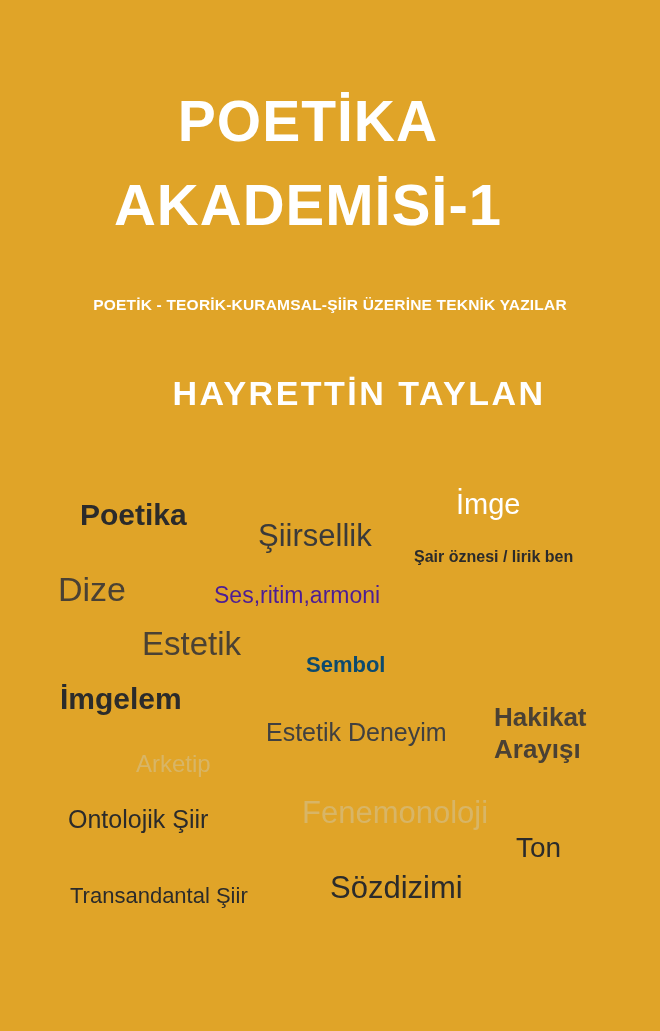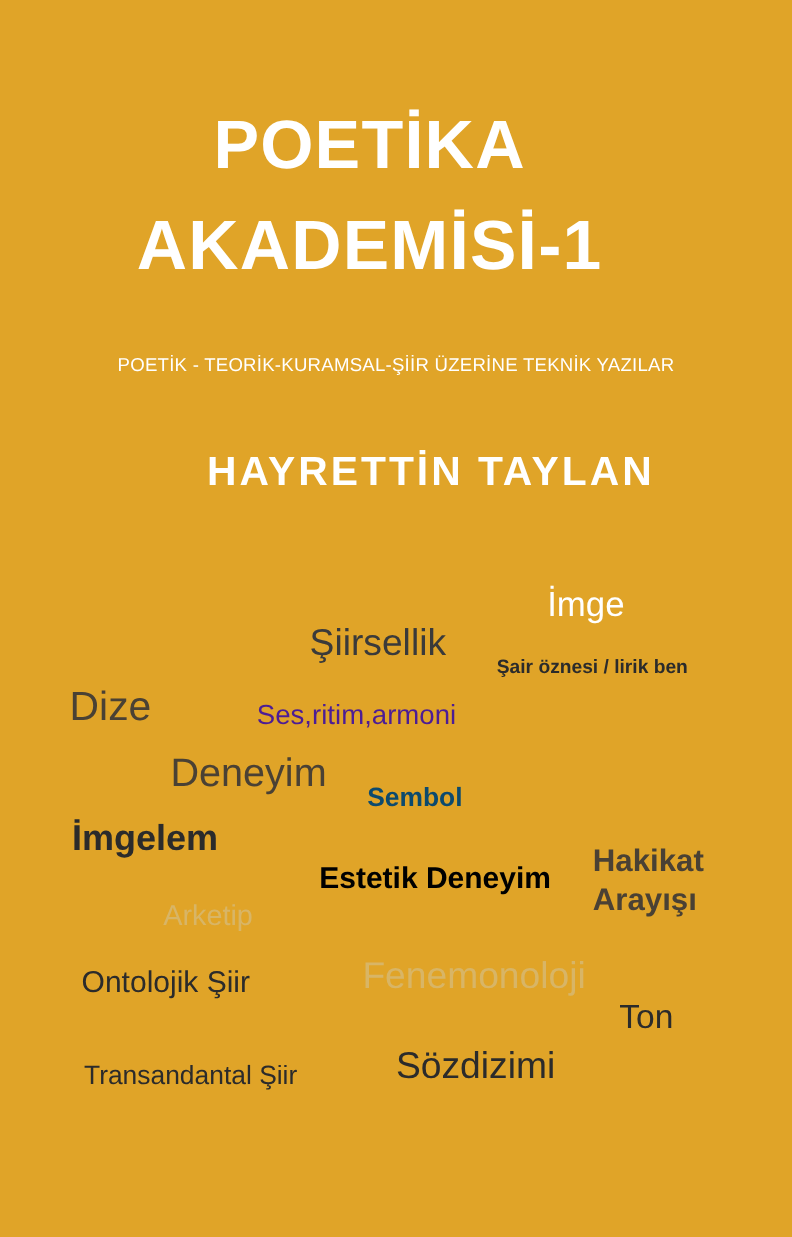--- a/index.html
+++ b/index.html
@@ -38,21 +38,21 @@
     font-size: 58px;
   }
   .subtitle {
     position: absolute;
     top: 296px;
     left: 0;
     width: 660px;
     text-align: center;
     color: #ffffff;
     font-size: 15.5px;
-    font-weight: normal;
+    font-weight: bold;
     letter-spacing: 0.2px;
   }
   .author {
     position: absolute;
     top: 374px;
     left: 0;
     width: 660px;
     text-align: center;
     color: #ffffff;
     font-size: 34px;
@@ -81,29 +81,30 @@
   <div class="title-block">
     <div class="title-line">POETİKA</div>
     <div class="title-line second">AKADEMİSİ-1</div>
   </div>
 
   <div class="subtitle">POETİK - TEORİK-KURAMSAL-ŞİİR ÜZERİNE TEKNİK YAZILAR</div>
 
   <div class="author">HAYRETTİN TAYLAN</div>
 
   <div class="wordcloud">
+      <span class="word" style="left: 80px; top: 38px; font-size: 30px; font-weight: bold; color: rgb(43, 43, 43);">Poetika</span>
       <span class="word" style="left: 258px; top: 58px; font-size: 31px; font-weight: normal; color: rgb(58, 58, 58);">Şiirsellik</span>
       <span class="word" style="left: 456px; top: 28px; font-size: 29px; font-weight: normal; color: rgb(255, 255, 255);">İmge</span>
       <span class="word" style="left: 414px; top: 87px; font-size: 16px; font-weight: bold; color: rgb(43, 43, 43);">Şair öznesi / lirik ben</span>
       <span class="word" style="left: 58px; top: 110px; font-size: 34px; font-weight: normal; color: rgb(74, 65, 52);">Dize</span>
       <span class="word" style="left: 214px; top: 122px; font-size: 23px; font-weight: normal; color: #4c1d95;">Ses,ritim,armoni</span>
-      <span class="word" style="left: 142px; top: 165px; font-size: 33px; font-weight: normal; color: rgb(74, 65, 52);">Deneyim</span>
+      <span class="word" style="left: 142px; top: 165px; font-size: 33px; font-weight: normal; color: rgb(74, 65, 52);">Estetik</span>
       <span class="word" style="left: 306px; top: 192px; font-size: 22px; font-weight: bold; color: #0c4a6e;">Sembol</span>
       <span class="word" style="left: 60px; top: 222px; font-size: 30px; font-weight: bold; color: rgb(43, 43, 43);">İmgelem</span>
-      <span class="word" style="left: 266px; top: 258px; font-size: 25px; font-weight: bold; color: #000000;">Estetik Deneyim</span>
+      <span class="word" style="left: 266px; top: 258px; font-size: 25px; font-weight: normal; color: #404040;">Estetik Deneyim</span>
       <span class="word" style="left: 494px; top: 242px; font-size: 26px; font-weight: bold; color: rgb(74, 65, 52);">Hakikat</span>
       <span class="word" style="left: 494px; top: 274px; font-size: 26px; font-weight: bold; color: rgb(74, 65, 52);">Arayışı</span>
       <span class="word" style="left: 136px; top: 290px; font-size: 24px; font-weight: normal; color: rgb(216, 181, 102);">Arketip</span>
       <span class="word" style="left: 302px; top: 335px; font-size: 31px; font-weight: normal; color: rgb(216, 181, 102);">Fenemonoloji</span>
       <span class="word" style="left: 68px; top: 345px; font-size: 25px; font-weight: normal; color: rgb(43, 43, 43);">Ontolojik Şiir</span>
       <span class="word" style="left: 516px; top: 372px; font-size: 28px; font-weight: normal; color: rgb(43, 43, 43);">Ton</span>
       <span class="word" style="left: 330px; top: 410px; font-size: 31px; font-weight: normal; color: rgb(43, 43, 43);">Sözdizimi</span>
       <span class="word" style="left: 70px; top: 423px; font-size: 22px; font-weight: normal; color: rgb(43, 43, 43);">Transandantal Şiir</span>
     </div>
 

